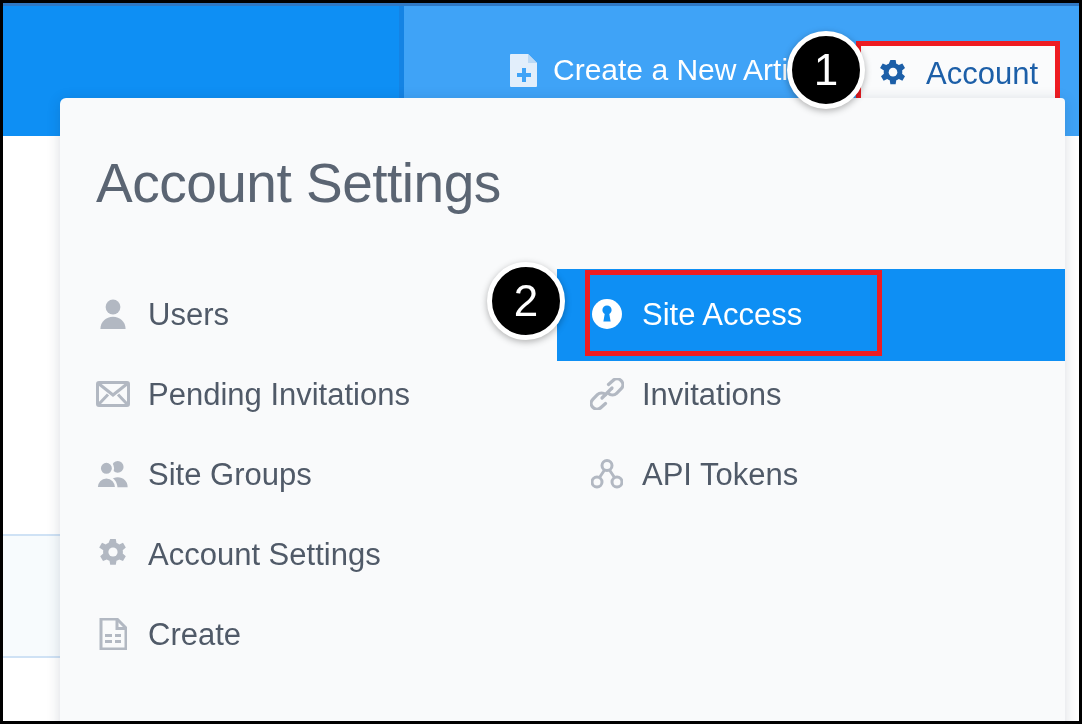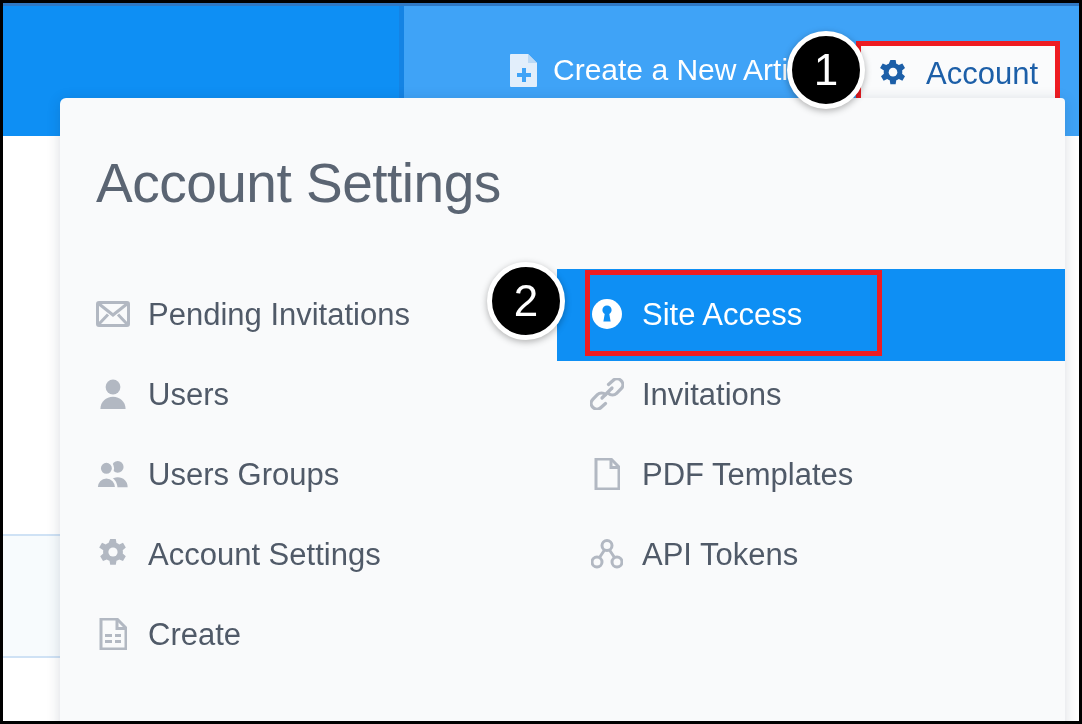--- a/index.html
+++ b/index.html
@@ -256,49 +256,49 @@
   <div class="dropdown">
 
     <div class="panel-title">Account Settings</div>
 
     <div class="highlight-bar"></div>
 
     <div class="menu-col col-left">
 
       <div class="menu-item">
         <span class="mi-icon">
+          <svg width="30" height="32" viewBox="0 0 30 32">
+            <circle cx="15" cy="9" r="7.4" fill="#b2b8c2"></circle>
+            <path d="M2.4 31c0-7.3 5.6-12.3 12.6-12.3S27.6 23.7 27.6 31z" fill="#b2b8c2"></path>
+          </svg>
+        </span>
+        <span class="mi-label">Users</span>
+      </div>
+
+      <div class="menu-item">
+        <span class="mi-icon">
           <svg width="34" height="26" viewBox="0 0 34 26">
             <rect x="1.5" y="1.5" width="31" height="23" rx="1.5" fill="none" stroke="#b2b8c2" stroke-width="3"></rect>
             <path d="M2.5 2.5 L17 14 L31.5 2.5" fill="none" stroke="#b2b8c2" stroke-width="3"></path>
             <path d="M2.5 23.5 L12 13.5 M31.5 23.5 L22 13.5" fill="none" stroke="#b2b8c2" stroke-width="3"></path>
           </svg>
         </span>
         <span class="mi-label">Pending Invitations</span>
-      </div>
-
-      <div class="menu-item">
-        <span class="mi-icon">
-          <svg width="30" height="32" viewBox="0 0 30 32">
-            <circle cx="15" cy="9" r="7.4" fill="#b2b8c2"></circle>
-            <path d="M2.4 31c0-7.3 5.6-12.3 12.6-12.3S27.6 23.7 27.6 31z" fill="#b2b8c2"></path>
-          </svg>
-        </span>
-        <span class="mi-label">Users</span>
       </div>
 
       <div class="menu-item">
         <span class="mi-icon">
           <svg width="36" height="32" viewBox="0 0 36 32">
             <circle cx="23" cy="8.5" r="6.2" fill="#b2b8c2"></circle>
             <path d="M12.5 30c0-6.3 4.7-10.5 10.5-10.5S33.5 23.7 33.5 30z" fill="#b2b8c2"></path>
             <circle cx="11" cy="10" r="7" fill="#b2b8c2" stroke="#f9fafb" stroke-width="2.4"></circle>
             <path d="M0.5 31c0-6.8 4.7-11.4 10.5-11.4S21.5 24.2 21.5 31z" fill="#b2b8c2" stroke="#f9fafb" stroke-width="2.4"></path>
           </svg>
         </span>
-        <span class="mi-label">Users Groups</span>
+        <span class="mi-label">Site Groups</span>
       </div>
 
       <div class="menu-item">
         <span class="mi-icon">
           <svg width="32" height="32" viewBox="0 0 32 32">
             <path fill="#b2b8c2" d="M13.2 1h5.6l.7 4.1c1 .3 1.9.7 2.7 1.3l3.8-1.7 2.8 4.8-3.1 2.7c.1.5.2 1.1.2 1.7s-.1 1.2-.2 1.7l3.1 2.7-2.8 4.8-3.8-1.7c-.8.6-1.7 1-2.7 1.3l-.7 4.1h-5.6l-.7-4.1c-1-.3-1.9-.7-2.7-1.3l-3.8 1.7-2.8-4.8 3.1-2.7c-.1-.5-.2-1.1-.2-1.7s.1-1.2.2-1.7L2.2 9.5 5 4.7l3.8 1.7c.8-.6 1.7-1 2.7-1.3L13.2 1z"></path>
             <circle cx="16" cy="14" r="4.6" fill="#f9fafb"></circle>
           </svg>
         </span>
         <span class="mi-label">Account Settings</span>
@@ -338,29 +338,20 @@
             <g fill="none" stroke="#b2b8c2" stroke-width="3.2" stroke-linecap="round">
               <path d="M18.5 6.5 L23 2.5a5.8 5.8 0 0 1 8.2 8.2l-4.6 4.6a5.8 5.8 0 0 1-8.2 0"></path>
               <path d="M15.5 25.5 L11 29.5a5.8 5.8 0 0 1-8.2-8.2l4.6-4.6a5.8 5.8 0 0 1 8.2 0"></path>
               <path d="M12 20 L22 10"></path>
             </g>
           </svg>
         </span>
         <span class="mi-label">Invitations</span>
       </div>
 
-      <div class="menu-item">
-        <span class="mi-icon">
-          <svg width="26" height="32" viewBox="0 0 26 32">
-            <path d="M2 1 h15 l8 8 v22 H2 z" fill="none" stroke="#b2b8c2" stroke-width="3"></path>
-            <path d="M17 1.5 v8 h8" fill="none" stroke="#b2b8c2" stroke-width="3"></path>
-          </svg>
-        </span>
-        <span class="mi-label">PDF Templates</span>
-      </div>
 
       <div class="menu-item">
         <span class="mi-icon">
           <svg width="32" height="30" viewBox="0 0 32 30">
             <g fill="none" stroke="#b2b8c2" stroke-width="3">
               <circle cx="16" cy="6.5" r="5"></circle>
               <circle cx="6" cy="23" r="5"></circle>
               <circle cx="26" cy="23" r="5"></circle>
               <path d="M13.5 11 L8.5 18.5 M18.5 11 L23.5 18.5"></path>
             </g>

